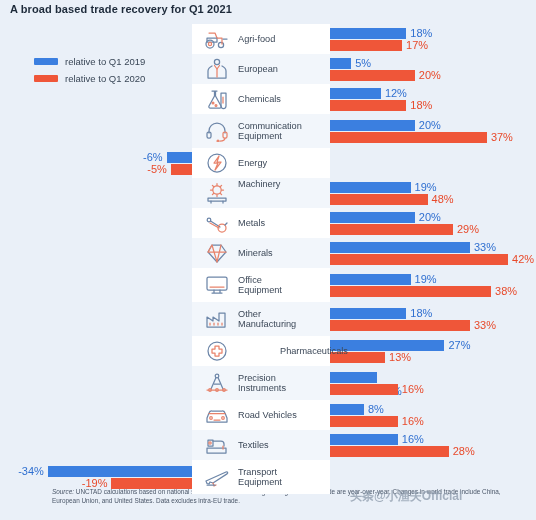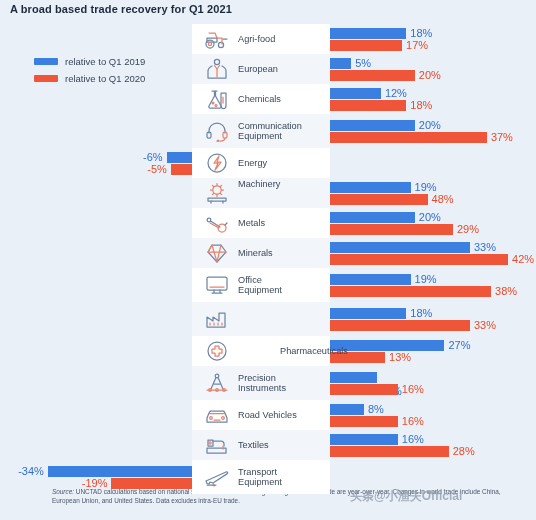--- a/index.html
+++ b/index.html
@@ -248,20 +248,22 @@
           <div class="bar blue" style="top: 5.5px; width: 76.32px; left: 330px;"></div>
           <div class="vlabel blue" style="top: 5.5px; left: 410.32px;">18%</div>
           <div class="bar red" style="top: 17.5px; width: 139.92px; left: 330px;"></div>
           <div class="vlabel red" style="top: 17.5px; left: 473.92px;">33%</div>
           <div class="icon" style="z-index: 3;">
             <svg width="26" height="22" viewBox="0 0 26 22">
               <path stroke="#6d86a8" fill="none" stroke-width="1.25" stroke-linecap="round" stroke-linejoin="round" d="M3 19V9l6 4V9l6 4V5h6v14z"></path>
               <path stroke="#e8836b" fill="none" stroke-width="1.25" stroke-linecap="round" stroke-linejoin="round" d="M6 15v2M10 15v2M14 15v2M18 15v2"></path>
             </svg>
           </div>
+          <div class="cat" style="z-index: 3; top: 6.5px;">Other
+Manufacturing</div>
         </div>
         <div class="row alt" style="top: 312px; height: 30px;">
           <div class="band" style="z-index: 2;"></div>
           <div class="bar blue" style="top: 3.5px; width: 114.48px; left: 330px;"></div>
           <div class="vlabel blue" style="top: 3.5px; left: 448.48px;">27%</div>
           <div class="bar red" style="top: 15.5px; width: 55.12px; left: 330px;"></div>
           <div class="vlabel red" style="top: 15.5px; left: 389.12px;">13%</div>
           <div class="icon" style="z-index: 3;">
             <svg width="26" height="22" viewBox="0 0 26 22">
               <circle stroke="#6d86a8" fill="none" stroke-width="1.25" stroke-linecap="round" stroke-linejoin="round" cx="13" cy="11" r="9"></circle>

